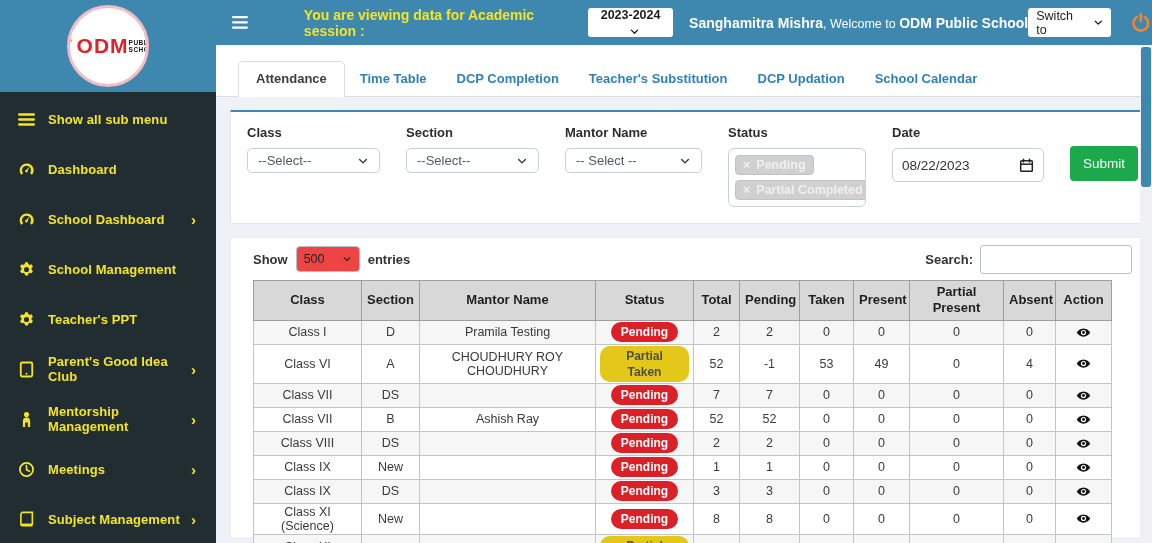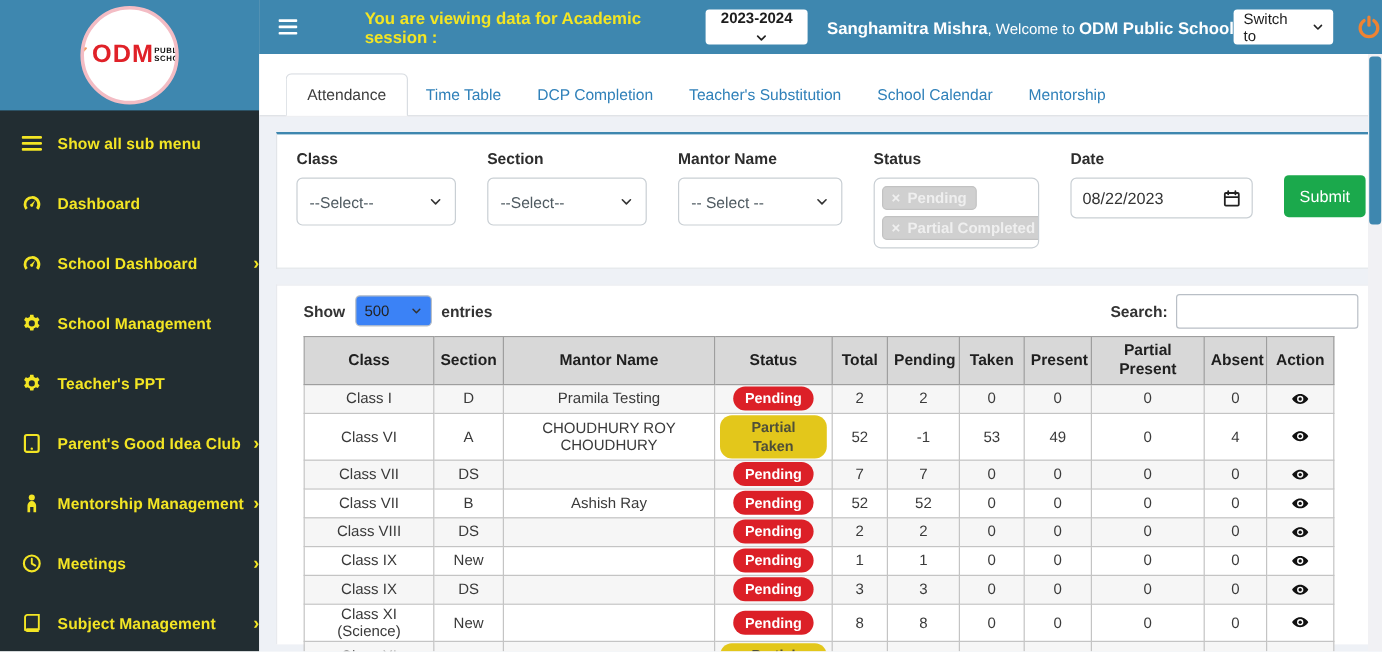--- a/index.html
+++ b/index.html
@@ -10,21 +10,21 @@
   
   .sidebar { width:216px; min-width:216px; height:100%; background:#222d32; }
   .logo-wrap { height:92px; background:#3e87af; display:flex; justify-content:center; }
   .logo-circle { width:82px; height:82px; margin-top:5px; background:#fff; border:3px solid #f3bcc4; border-radius:50%;
                  display:flex; flex-direction:row; align-items:center; justify-content:center; overflow:hidden; }
   .logo-person { margin-bottom:-4px; }
   .logo-odm { color:#e02128; font-weight:bold; font-size:21px; letter-spacing:1px; line-height:20px; }
   .logo-sub { color:#111; font-weight:bold; font-size:6.5px; letter-spacing:.5px; }
   .logo-bar { width:46px; height:4px; background:#1a1a1a; border-radius:1px; margin-top:2px; }
   .side-menu { padding-top:2px; }
-  .side-item { height:50px; display:flex; align-items:center; padding:0 0 0 18px; color:#f3e524;
+  .side-item { height:50px; display:flex; align-items:center; padding:0 20px 0 18px; color:#f3e524;
                font-weight:bold; font-size:13px; cursor:pointer; }
   .si-icon { width:17px; height:17px; margin-right:13px; display:inline-flex; }
   .si-icon svg { width:100%; height:100%; fill:currentColor; }
   .si-label { flex:1; letter-spacing:.1px; }
   .si-chev { font-size:15px; font-weight:bold; line-height:1; }
 
   
   .main { flex:1; display:flex; flex-direction:column; }
   .topbar { height:45px; min-height:45px; background:#3e87af; display:flex; align-items:center; padding:0 26px 0 16px; color:#fff; }
   .tb-burger { width:17px; height:15px; display:inline-flex; color:#fff; cursor:pointer; }
@@ -38,30 +38,30 @@
   .tb-welcome { margin-left:16px; font-size:12.5px; white-space:nowrap; }
   .tb-welcome b { font-size:14px; }
   .switch-select { width:88px; margin-left:auto; }
   .power { width:21px; height:21px; margin-left:20px; color:#ef8332; display:inline-flex; cursor:pointer; }
   .power svg { width:100%; height:100%; }
 
   .content { flex:1; position:relative; background:#eef1f6; overflow:hidden; }
 
   
   .tabstrip { display:flex; align-items:flex-end; background:#fff; padding:16px 18px 0 22px; border-bottom:1px solid #d9dde2; }
-  .tab { padding:9px 15px 10px; font-weight:normal; font-size:13px; color:#2f80b9; cursor:pointer; white-space:nowrap; }
+  .tab { padding:9px 15px 10px; font-weight:bold; font-size:13px; color:#2f80b9; cursor:pointer; white-space:nowrap; }
   .tab.active { color:#3d3d3d; background:#fff; border:1px solid #d9dde2; border-bottom:1px solid #fff;
                 border-radius:5px 5px 0 0; margin-bottom:-1px; padding:9px 17px 10px; }
 
   
   .filter-card { margin:13px 22px 0 14px; background:#fff; border:1px solid #e2e5e9; border-top:2px solid #3e87af;
                  padding:13px 16px 16px; display:flex; gap:26px; height:114px; }
   .field { display:flex; flex-direction:column; }
   .f-label { font-size:13px; font-weight:bold; color:#2d2d2d; margin-bottom:8px; }
-  .f-select { width:133px; height:40px; border:1px solid #c9cfd4; border-radius:5px; display:flex; align-items:center;
+  .f-select { width:133px; height:25px; border:1px solid #c9cfd4; border-radius:5px; display:flex; align-items:center;
               justify-content:space-between; padding:0 10px; font-size:13px; color:#4f5a61; cursor:pointer; background:#fff; }
   .f-select .chev { width:12px; height:12px; color:#333; display:inline-flex; }
   .f-select .chev svg { width:100%; height:100%; }
   .status-box { width:138px; height:80px; border:1px solid #c9cfd4; border-radius:6px; padding:6px; display:flex;
                 flex-direction:column; gap:5px; overflow:hidden; }
   .chip { display:inline-flex; align-items:center; gap:6px; background:#d0d0d0; border:1px solid #c2c2c2; border-radius:4px;
           padding:2px 7px; color:#efefef; font-size:12.5px; font-weight:bold; white-space:nowrap; width:-moz-fit-content; width:fit-content; }
   .chip .x { cursor:pointer; font-weight:bold; }
   .date-input { width:152px; height:34px; border:1px solid #c9cfd4; border-radius:5px; display:flex; align-items:center;
                 justify-content:space-between; padding:0 9px; font-size:13.5px; color:#333; background:#fff; }
@@ -69,21 +69,21 @@
   .date-input .cal svg { width:100%; height:100%; }
   .submit-btn { margin-top:21px; height:35px; padding:0 13px; background:#1ba94c; color:#fff; border:none; border-radius:4px;
                 font-size:13.5px; font-family:inherit; cursor:pointer; }
 
   
   .table-card { margin:13px 22px 0 14px; background:#fff; border:1px solid #e8eaee; border-bottom:none;
                 padding:6px 22px 0 22px; height:300px; }
   .tbl-controls { display:flex; align-items:center; height:26px; margin:2px 0 8px; font-size:13px; color:#333; font-weight:bold; }
   .show-select { width:64px; height:26px; border:1px solid #b9bfc6; border-radius:4px; margin:0 8px; display:inline-flex;
                  align-items:center; justify-content:space-between; padding:0 7px; font-size:12.5px; font-weight:normal; color:#222;
-                 cursor:pointer; background:#3b82f6; }
+                 cursor:pointer; background:#ef4444; }
   .show-select .chev { width:10px; height:10px; display:inline-flex; color:#333; }
   .show-select .chev svg { width:100%; height:100%; }
   .search-wrap { margin-left:auto; display:flex; align-items:center; gap:7px; }
   .search-input { width:152px; height:29px; border:1px solid #b9bfc6; border-radius:3px; font-size:13px; padding:0 7px;
                   font-family:inherit; color:#222; }
   table { border-collapse:collapse; width:858px; table-layout:fixed; font-size:12.5px; }
   thead th { background:#d8d8d8; border:1px solid #9e9e9e; color:#1f1f1f; font-weight:bold; font-size:13px;
              padding:3px 5px; height:38px; vertical-align:middle; text-align:center; line-height:1.25; cursor:pointer; }
   tbody td { border:1px solid #c4c4c4; height:24px; padding:1px 4px; text-align:center; color:#3a3a3a; vertical-align:middle; }
   tbody tr:nth-child(odd) td { background:#f6f6f6; }
@@ -246,22 +246,22 @@
       </span>
     </header>
 
     <div class="content">
 
       <div class="tabstrip">
           <div class="tab active">Attendance</div>
           <div class="tab">Time Table</div>
           <div class="tab">DCP Completion</div>
           <div class="tab">Teacher's Substitution</div>
+          <div class="tab">DCP Updation</div>
           <div class="tab">School Calendar</div>
-          <div class="tab">Mentorship</div>
         </div>
 
       <section class="filter-card">
         <div class="field">
           <span class="f-label">Class</span>
           <div class="f-select">
             <span>--Select--</span>
             <span class="chev">
                 <svg viewBox="0 0 16 16">
                   <path d="M3.5 6l4.5 4.5L12.5 6" fill="none" stroke="currentColor" stroke-width="1.8" stroke-linecap="round" stroke-linejoin="round"></path>

